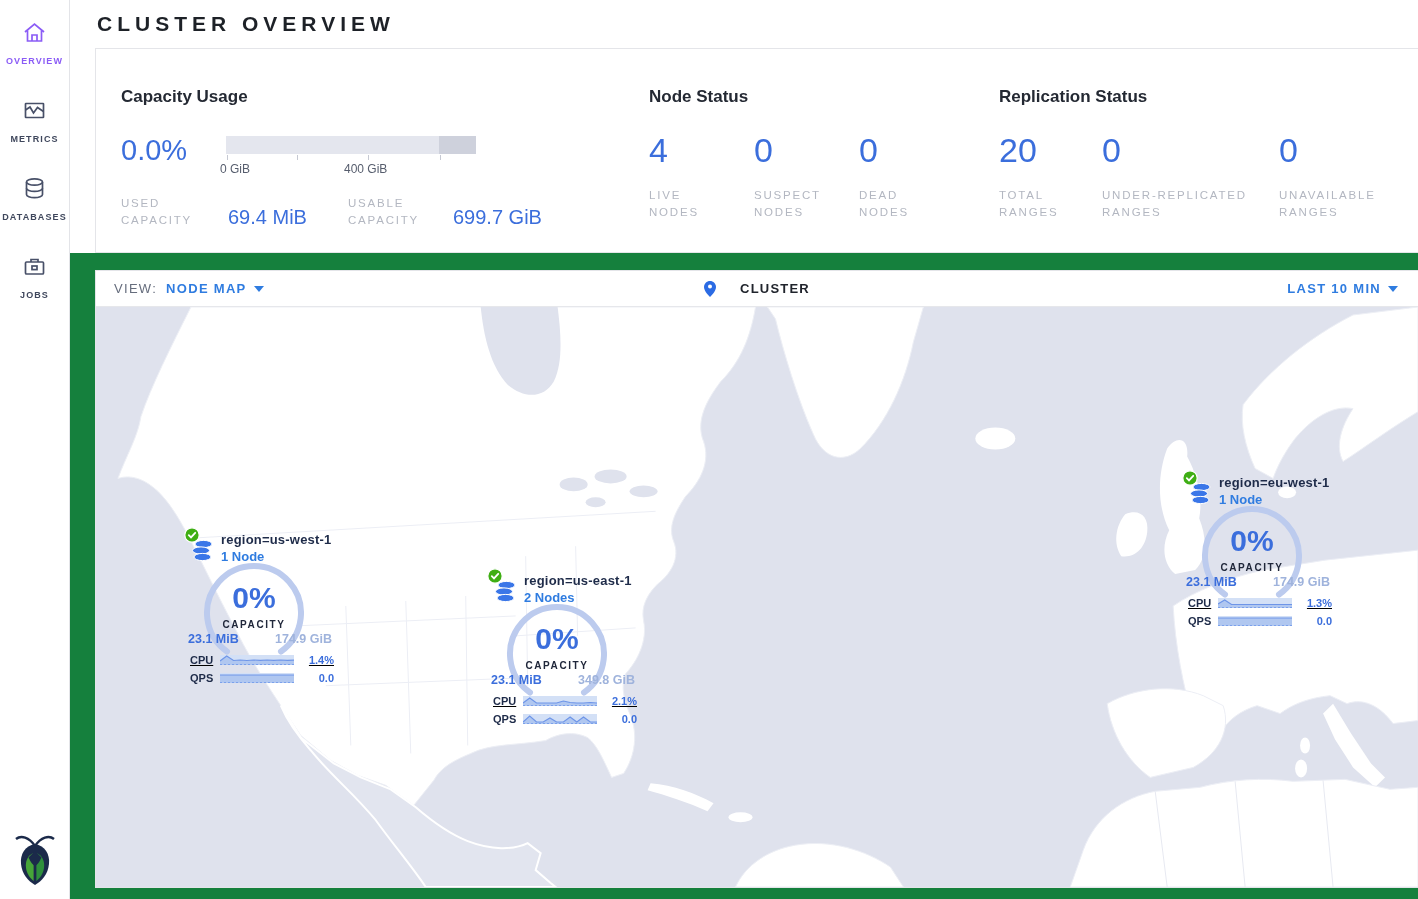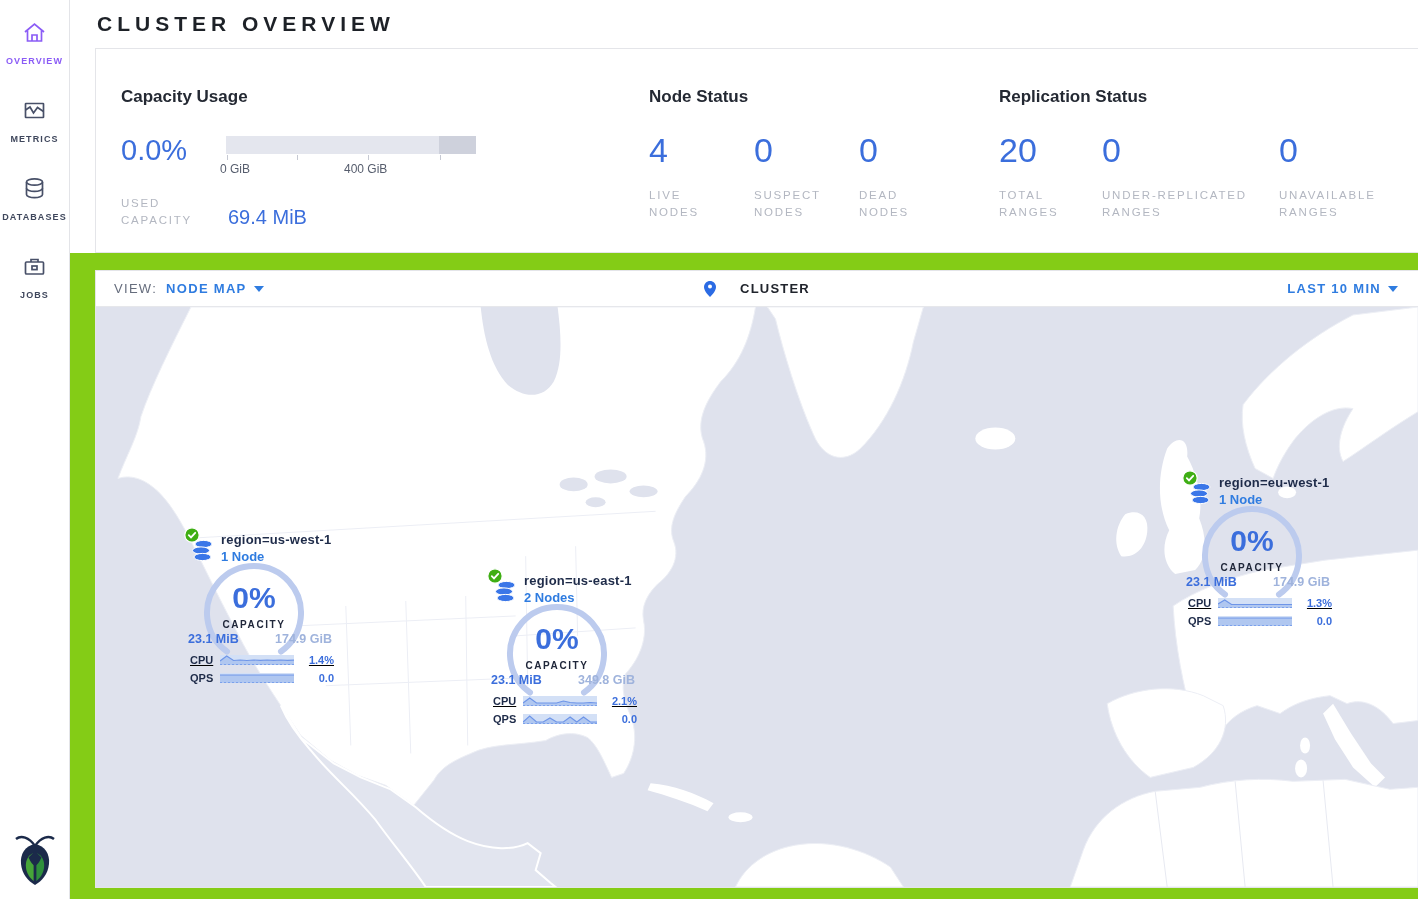--- a/index.html
+++ b/index.html
@@ -10,21 +10,21 @@
   .sidebar { position:fixed; left:0; top:0; bottom:0; width:70px; background:#fff;
     border-right:1px solid #e3e4e8; z-index:50; display:flex; flex-direction:column; align-items:center; }
   .side-item { width:70px; height:72px; margin-top:6px; display:flex; flex-direction:column;
     align-items:center; justify-content:center; cursor:pointer; color:#485068; }
   .side-item .lbl { margin-top:6px; font-size:9px; font-weight:bold; letter-spacing:1.1px; color:#3f475c; }
   .side-item.active, .side-item.active .lbl { color:#8b5cf6; }
   .side-item svg { width:27px; height:27px; stroke:currentColor; fill:none; stroke-width:1.7; }
   .side-logo { margin-top:auto; margin-bottom:10px; }
 
   
-  .main { margin-left:70px; height:899px; background:#84cc16; }
+  .main { margin-left:70px; height:899px; background:#15803d; }
   .top-zone { background:#fff; height:253px; position:relative; }
   .page-header { height:48px; display:flex; align-items:center; padding-left:27px; }
   .page-title { font-size:21px; font-weight:600; letter-spacing:5px; color:#1d2127; }
 
   
   .stats-card { position:absolute; left:25px; right:0; top:48px; bottom:0; background:#fff;
     border:1px solid #e4e5e9; border-right:none; display:flex; padding:38px 0 0 25px; }
   .sec-title { font-size:17px; font-weight:600; color:#242933; margin-bottom:24px; }
   .sec-cap { width:528px; } .sec-nodes { width:350px; } .sec-rep { flex:1; }
 
@@ -174,20 +174,24 @@
               <span style="left:-6px">0 GiB</span>
               <span style="left:118px">400 GiB</span>
             </div>
           </div>
         </div>
         <div class="cap-metrics">
           <div class="mpair mpair1">
             <div class="mlabel">USED CAPACITY</div>
             <div class="mvalue">69.4 MiB</div>
           </div>
+          <div class="mpair mpair2">
+            <div class="mlabel">USABLE CAPACITY</div>
+            <div class="mvalue">699.7 GiB</div>
+          </div>
         </div>
       </div>
 
       <div class="sec-nodes">
         <div class="sec-title">Node Status</div>
         <div class="num-row">
           <div class="num-col">
             <div class="num">4</div>
             <div class="nlabel">LIVE NODES</div>
           </div>

